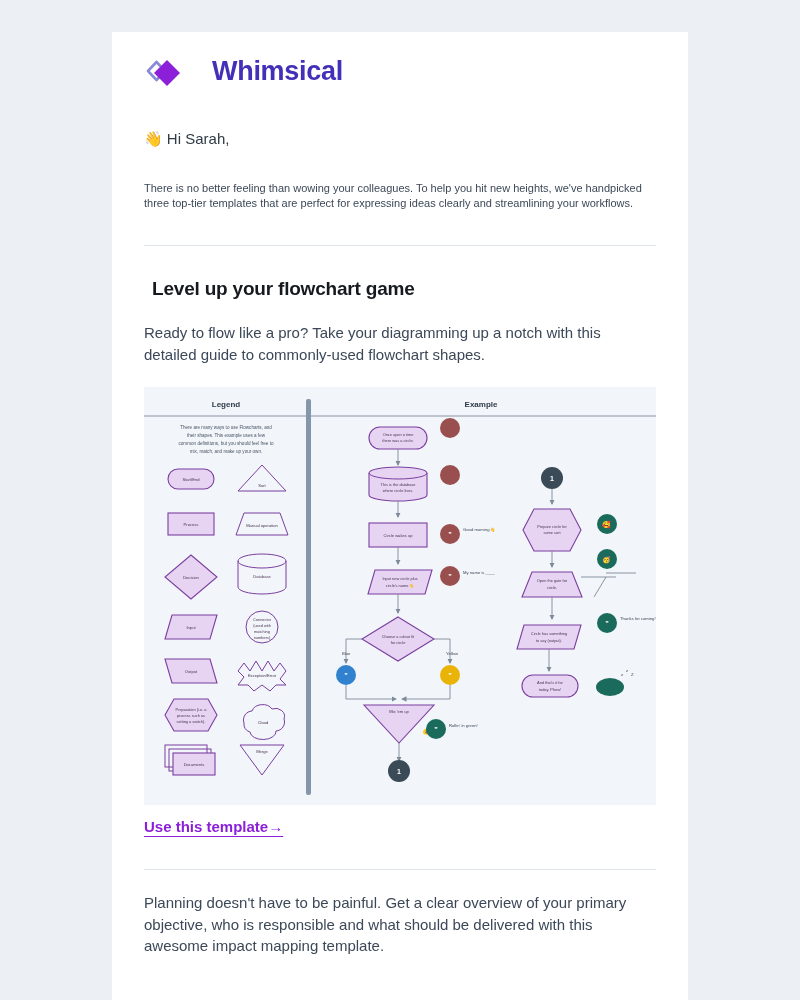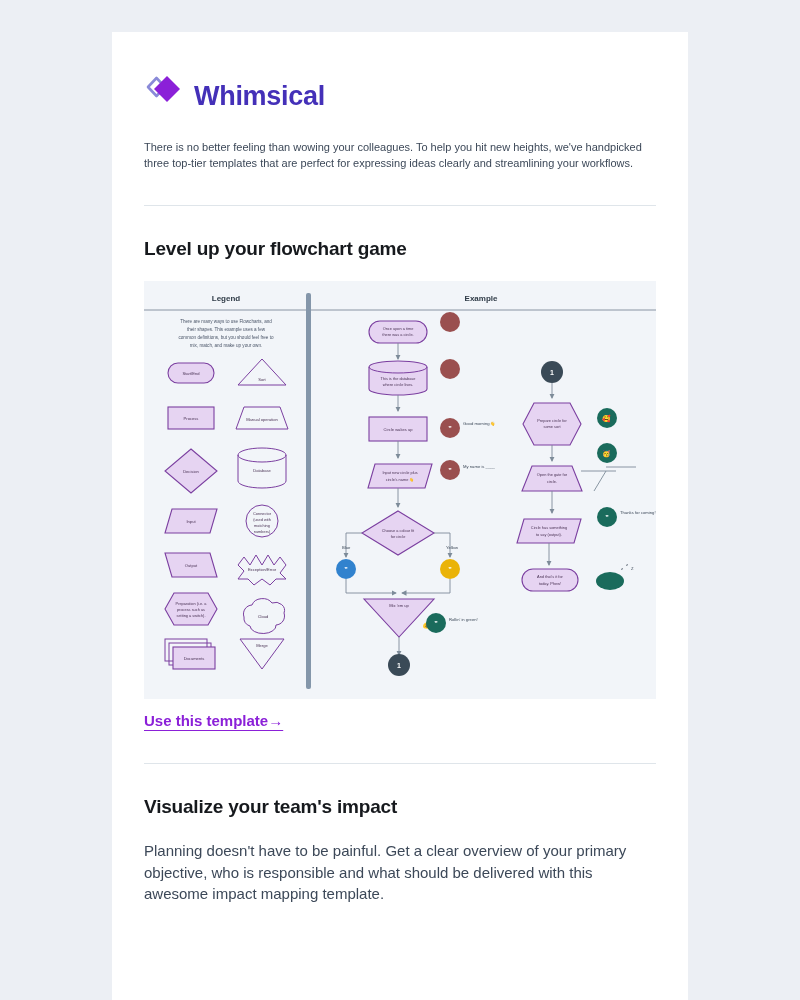--- a/index.html
+++ b/index.html
@@ -17,22 +17,22 @@
     top: 32px;
     width: 576px;
     min-height: 968px;
     background: #ffffff;
     padding: 0 32px;
   }
 
   
   .logo-row {
     display: flex;
-    align-items: flex-end;
-    gap: 10px;
+    align-items: flex-start;
+    gap: 28px;
     padding-top: 26px;
     height: 78px;
   }
   .logo-mark { width: 40px; height: 36px; display: block; }
   .logo-word {
     font-size: 27px;
     font-weight: bold;
     color: #4430b8;
     letter-spacing: -0.3px;
     line-height: 1;
@@ -57,21 +57,21 @@
     height: 1px;
     background: #dfe5ea;
     border: 0;
     margin: 33px 0 0 0;
   }
 
   .section-title {
     font-size: 19px;
     font-weight: bold;
     color: #16191d;
-    margin: 32px 0 0 0;
+    margin: 32px 0 0 8px;
     letter-spacing: -0.2px;
   }
   .section-body {
     font-size: 15px;
     color: #3c4858;
     line-height: 1.45;
     margin: 22px 0 0 0;
     max-width: 500px;
   }
 
@@ -107,28 +107,33 @@
     <span>
       <svg class="logo-mark" viewBox="0 0 40 36" xmlns="http://www.w3.org/2000/svg">
         <path d="M12.5 4 L21 13 L12.5 22 L4 13 Z" fill="none" stroke="#8a8ad8" stroke-width="2.6" stroke-linejoin="round"></path>
         <path d="M23 2 L36 15 L23 28 L10 15 Z" fill="#8b20d8"></path>
       </svg>
     </span>
     <span class="logo-word">Whimsical</span>
   </div>
 
   
+  <p class="greeting">
+    <span class="wave">👋</span>
+    <span>Hi Sarah,</span>
+  </p>
 
   
   <p class="intro">There is no better feeling than wowing your colleagues. To help you hit new heights, we've handpicked three top-tier templates that are perfect for expressing ideas clearly and streamlining your workflows.</p>
 
   <hr class="rule">
 
   
   <h2 class="section-title">Level up your flowchart game</h2>
+  <p class="section-body">Ready to flow like a pro? Take your diagramming up a notch with this detailed guide to commonly-used flowchart shapes.</p>
 
   
   <div class="template-art">
     <svg class="art-svg" viewBox="0 0 512 418" xmlns="http://www.w3.org/2000/svg">
       <defs>
         <marker id="arw" markerWidth="6" markerHeight="6" refX="5" refY="3" orient="auto">
           <path d="M0,0 L6,3 L0,6 Z" fill="#7d8b99"></path>
         </marker>
         <style>
           .sh { fill:#e6d4f2; stroke:#7b3fa0; stroke-width:1.1; }
@@ -305,16 +310,15 @@
       <text class="cn" x="306" y="192">”</text>
       <text class="cmt" x="319" y="187">My name is ____</text>
     </svg>
   </div>
 
   <a class="cta-link" href="#">Use this template→</a>
 
   <hr class="rule">
 
   
-  <h2 class="section-title">Visualize your team's impact</h2>
   <p class="section-body">Planning doesn't have to be painful. Get a clear overview of your primary objective, who is responsible and what should be delivered with this awesome impact mapping template.</p>
 
 </div>
 
 </body></html>

